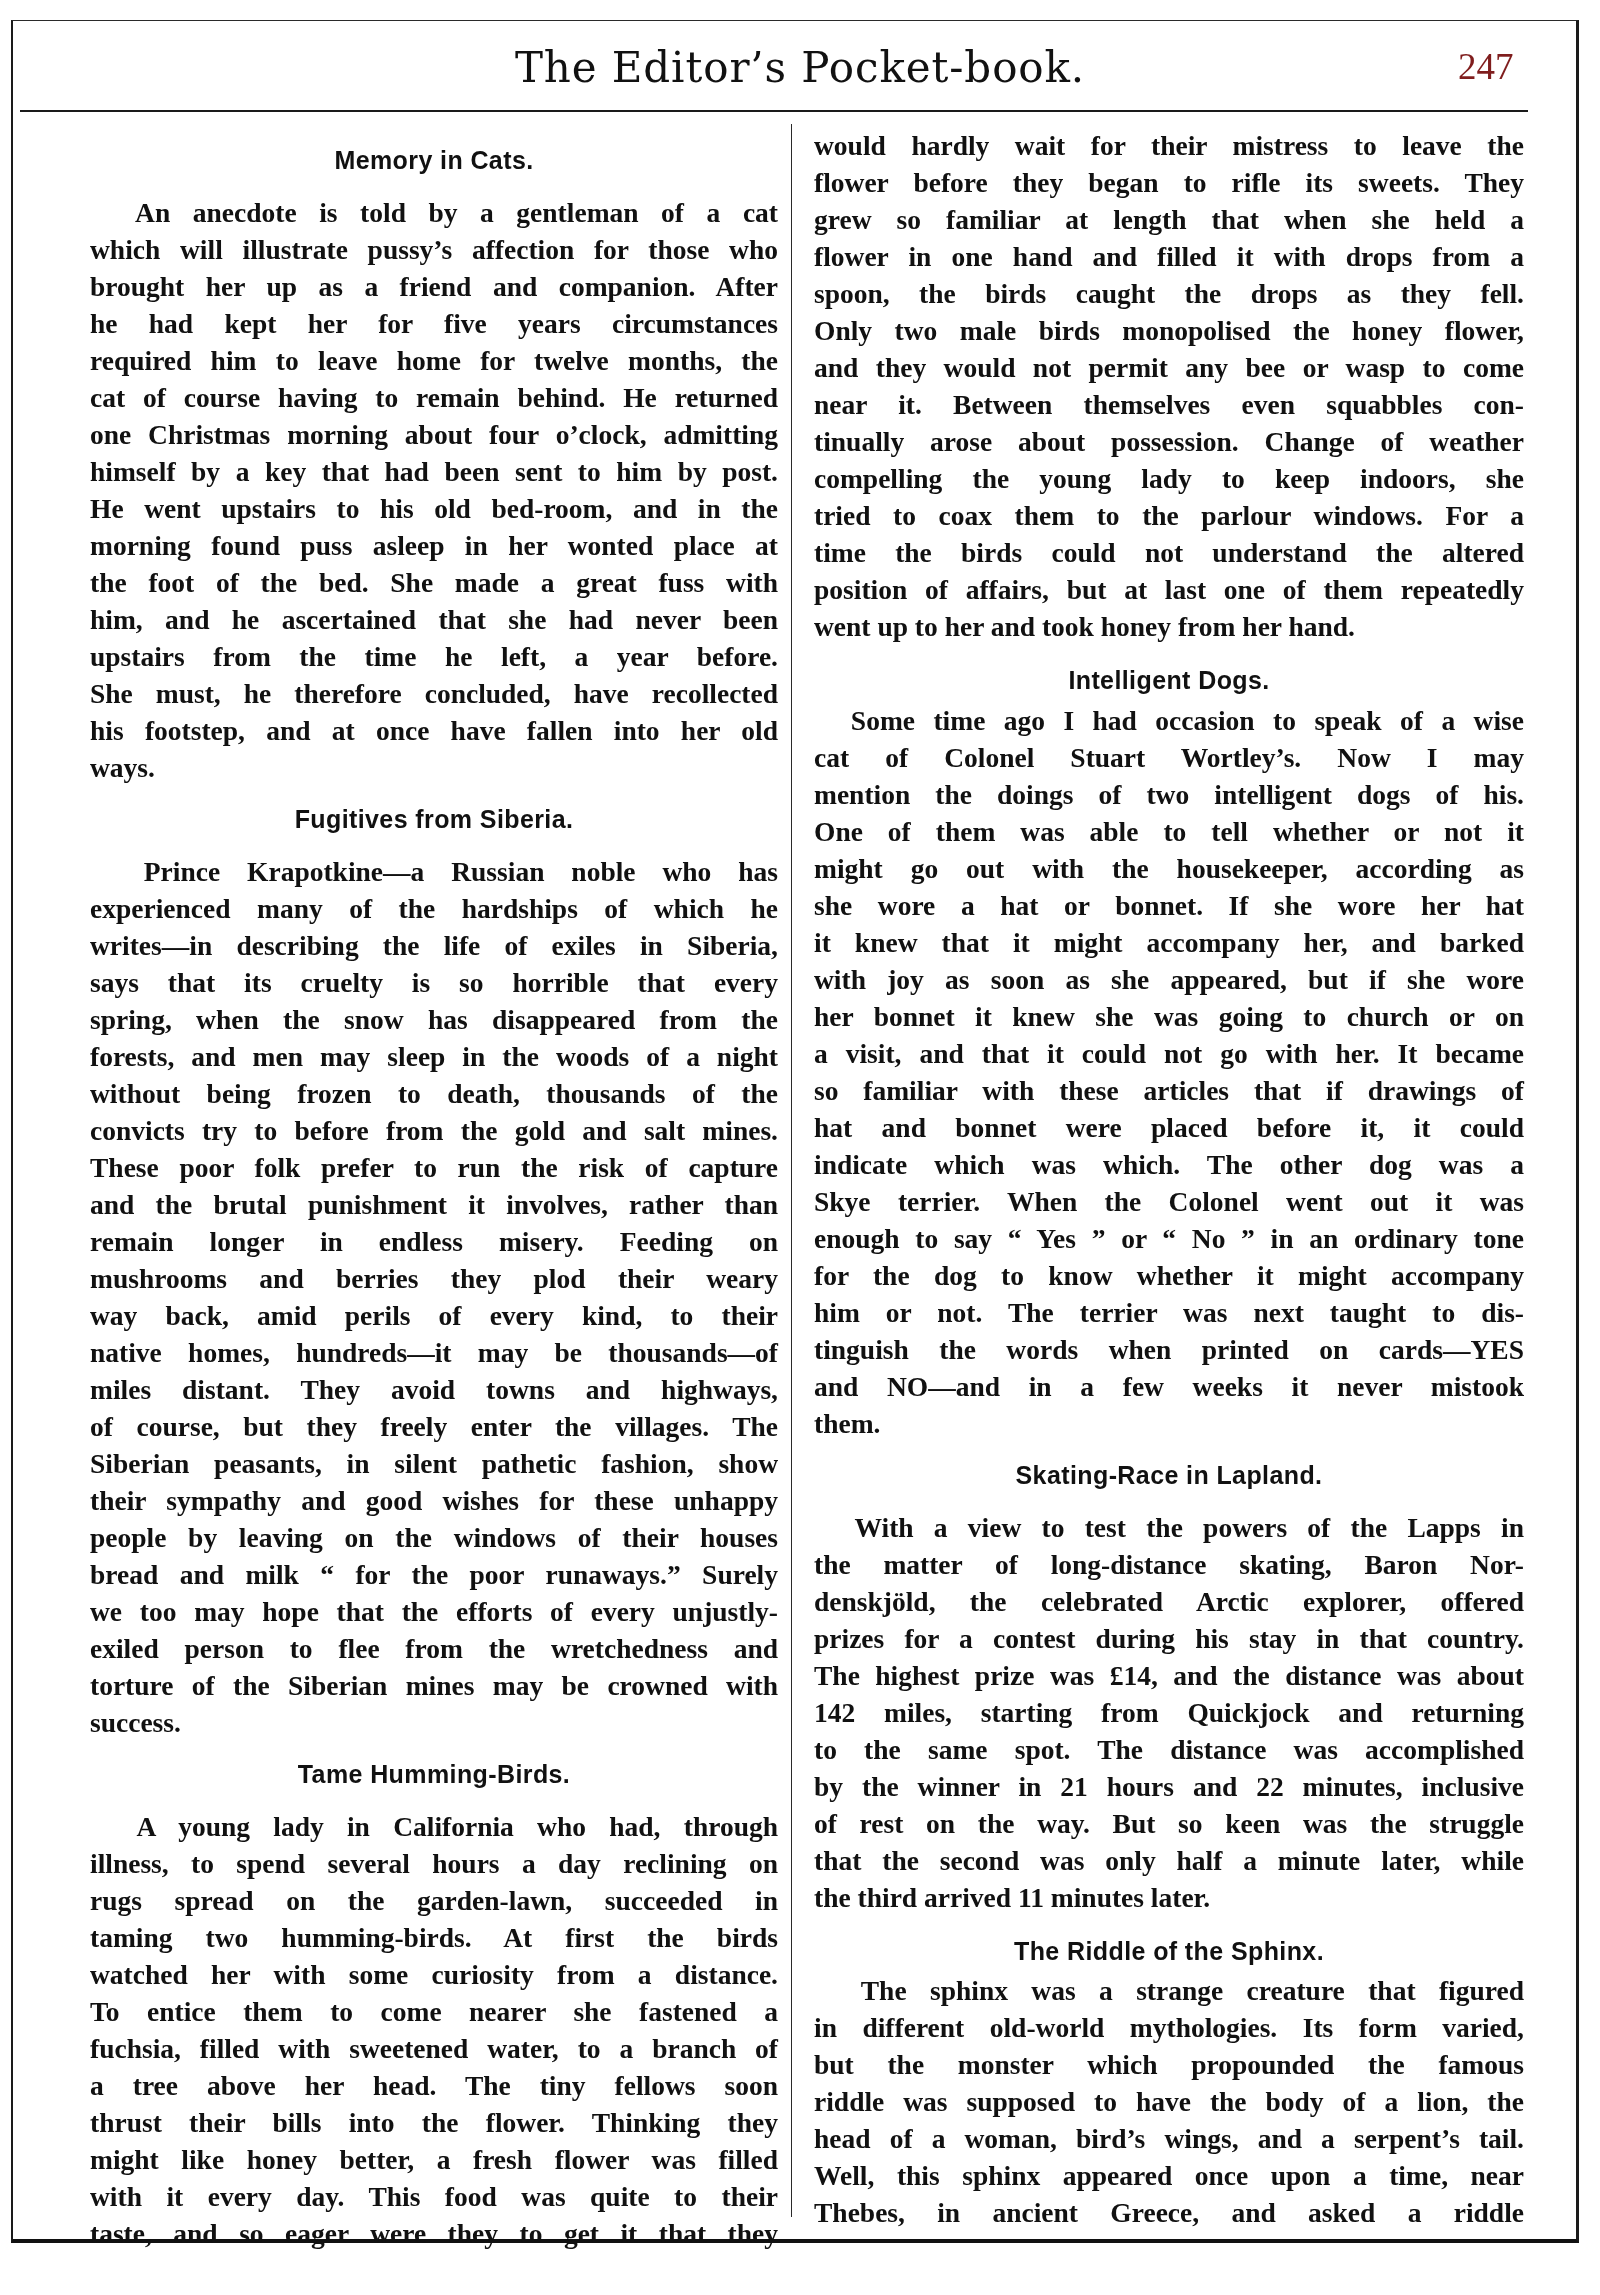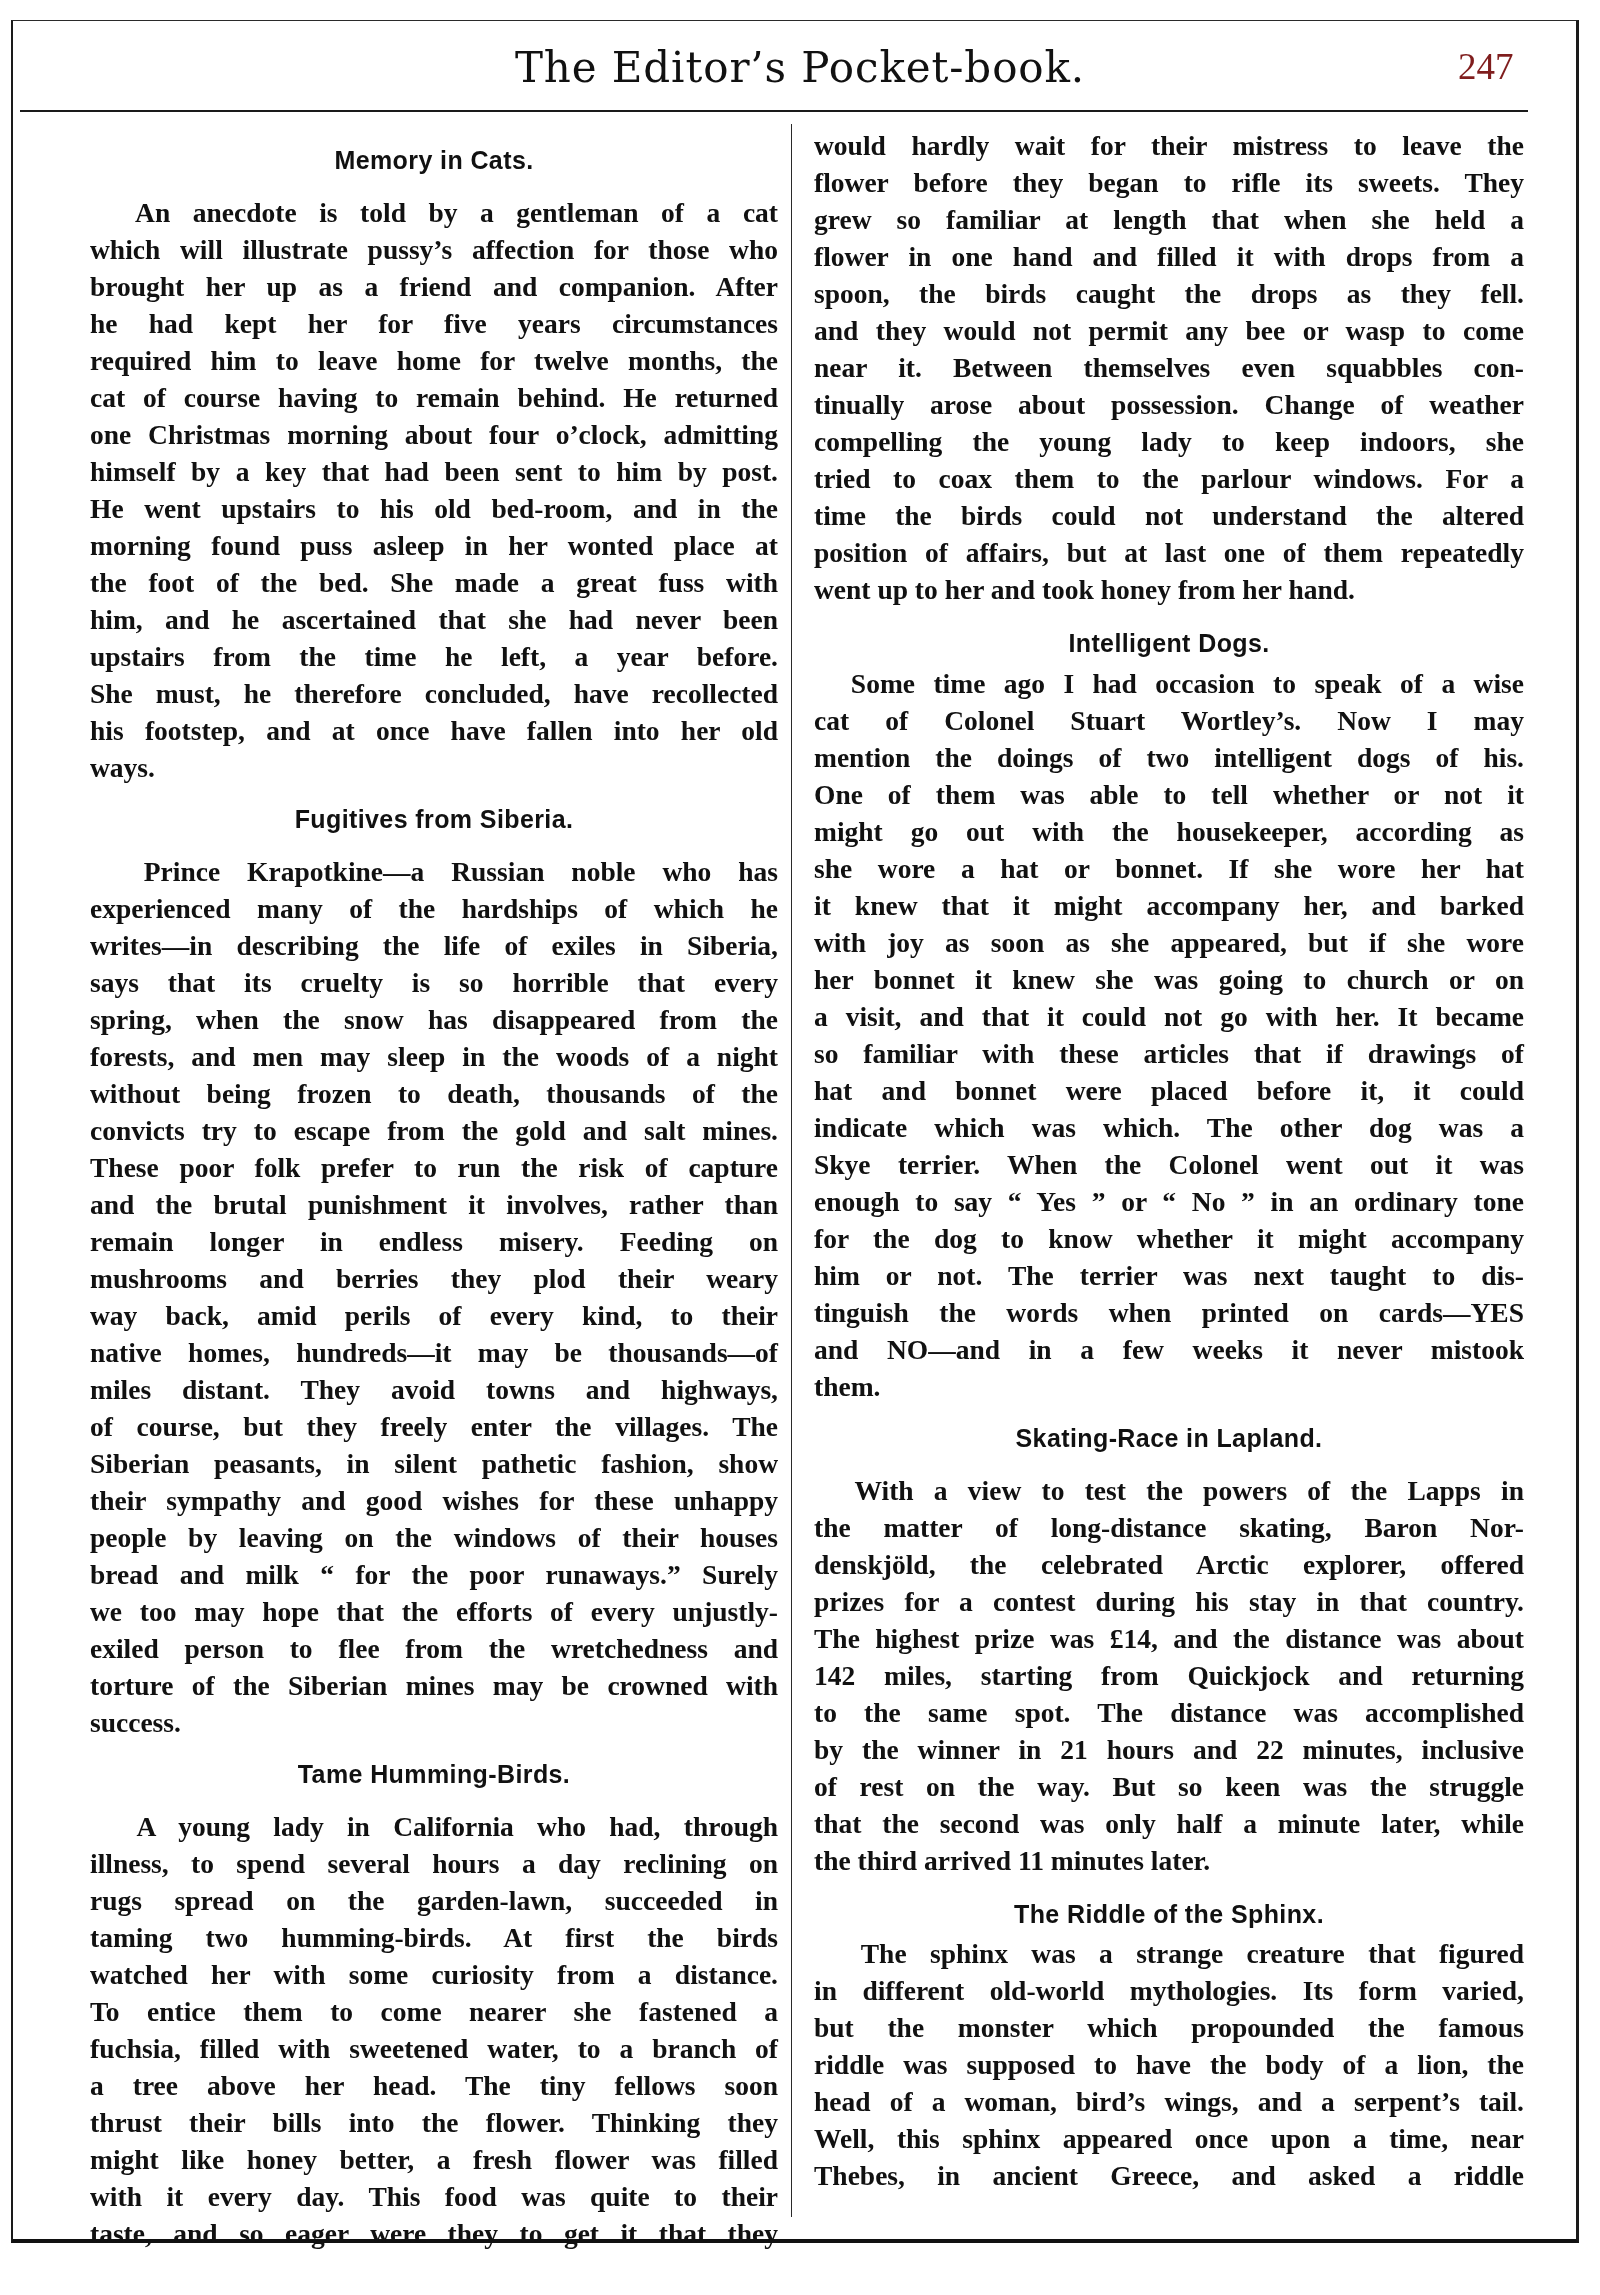--- a/index.html
+++ b/index.html
@@ -146,21 +146,21 @@
   <div>
     <h2 class="section-title">Fugitives from Siberia.</h2>
     <div class="para">
       <span class="line">&nbsp;&nbsp;Prince Krapotkine—a Russian noble who has</span>
       <span class="line">experienced many of the hardships of which he</span>
       <span class="line">writes—in describing the life of exiles in Siberia,</span>
       <span class="line">says that its cruelty is so horrible that every</span>
       <span class="line">spring, when the snow has disappeared from the</span>
       <span class="line">forests, and men may sleep in the woods of a night</span>
       <span class="line">without being frozen to death, thousands of the</span>
-      <span class="line">convicts try to escape from the gold and salt mines.</span>
+      <span class="line">convicts try to before from the gold and salt mines.</span>
       <span class="line">These poor folk prefer to run the risk of capture</span>
       <span class="line">and the brutal punishment it involves, rather than</span>
       <span class="line">remain longer in endless misery.  Feeding on</span>
       <span class="line">mushrooms and berries they plod their weary</span>
       <span class="line">way back, amid perils of every kind, to their</span>
       <span class="line">native homes, hundreds—it may be thousands—of</span>
       <span class="line">miles distant.  They avoid towns and highways,</span>
       <span class="line">of course, but they freely enter the villages.  The</span>
       <span class="line">Siberian peasants, in silent pathetic fashion, show</span>
       <span class="line">their sympathy and good wishes for these unhappy</span>
@@ -192,20 +192,21 @@
   </div>
 </div>
 
 <div class="column col-right">
   <div class="para">
     <span class="line">would hardly wait for their mistress to leave the</span>
     <span class="line">flower before they began to rifle its sweets.  They</span>
     <span class="line">grew so familiar at length that when she held a</span>
     <span class="line">flower in one hand and filled it with drops from a</span>
     <span class="line">spoon, the birds caught the drops as they fell.</span>
+    <span class="line">Only two male birds monopolised the honey flower,</span>
     <span class="line">and they would not permit any bee or wasp to come</span>
     <span class="line">near it.  Between themselves even squabbles con-</span>
     <span class="line">tinually arose about possession.  Change of weather</span>
     <span class="line">compelling the young lady to keep indoors, she</span>
     <span class="line">tried to coax them to the parlour windows.  For a</span>
     <span class="line">time the birds could not understand the altered</span>
     <span class="line">position of affairs, but at last one of them repeatedly</span>
     <span class="line last">went up to her and took honey from her hand.</span>
   </div>
 

